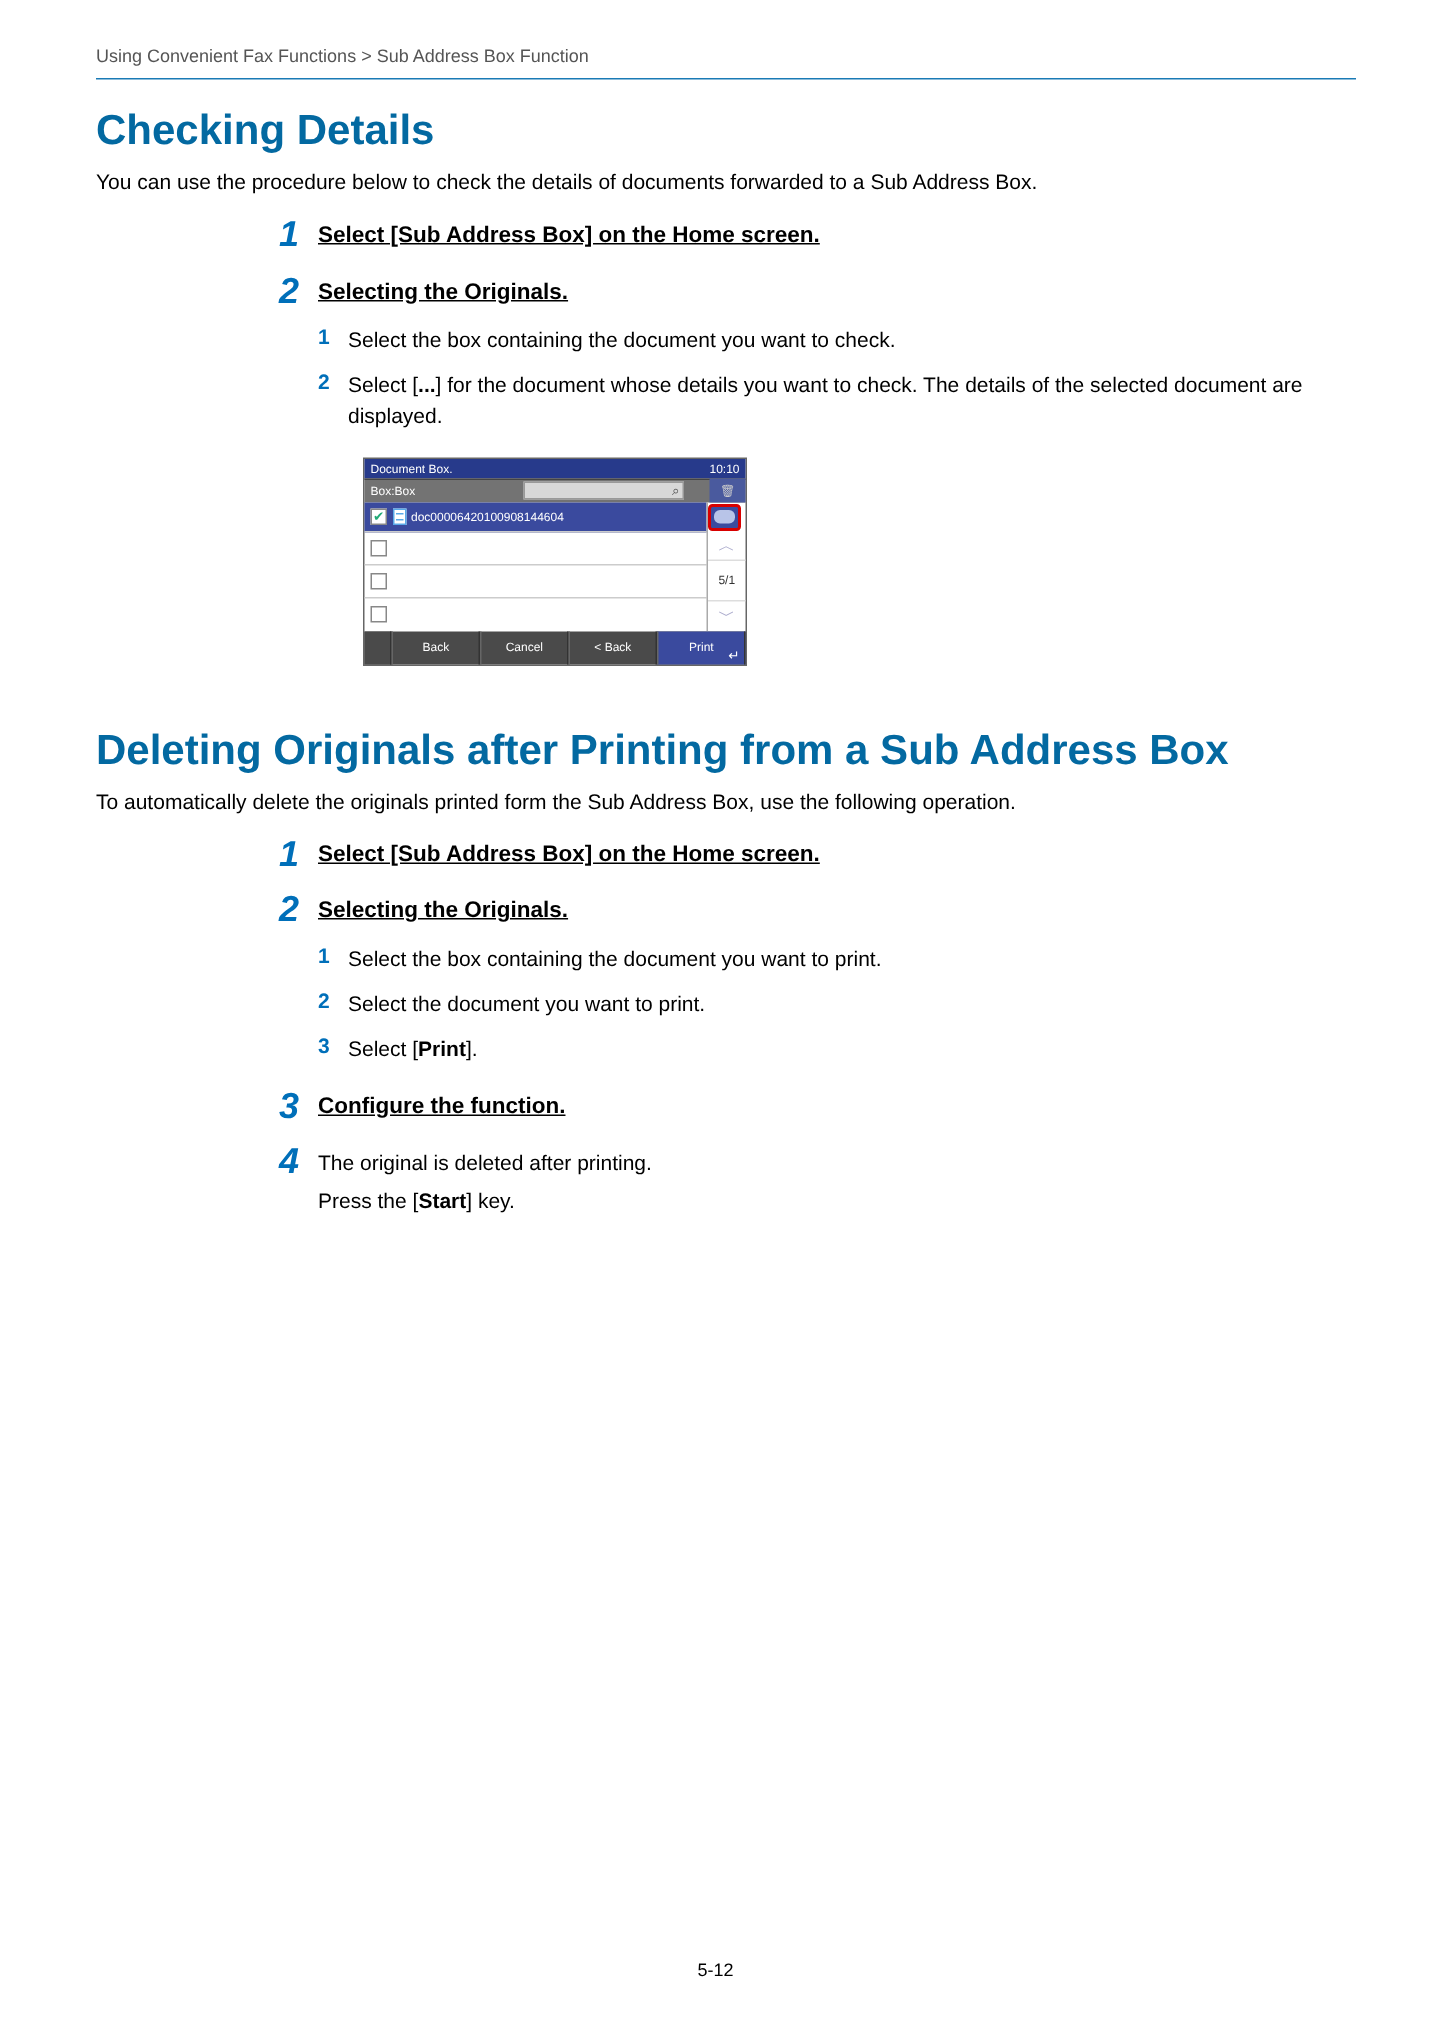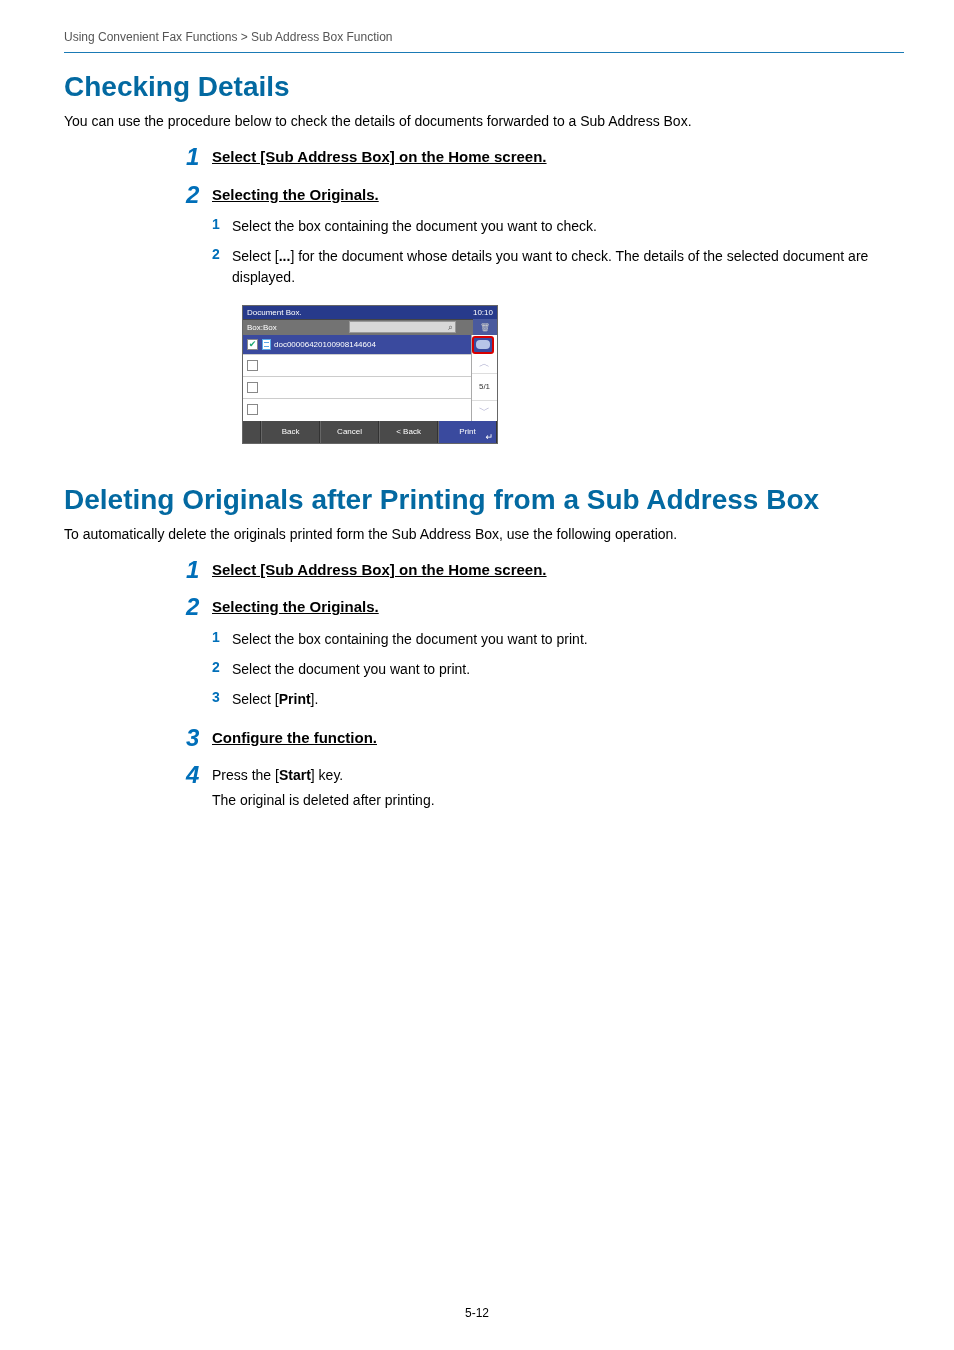--- a/index.html
+++ b/index.html
@@ -384,19 +384,19 @@
     </div>
   </div>
 
   <div class="step-block">
     <div class="step-num">3</div>
     <div class="step-title">Configure the function.</div>
   </div>
 
   <div class="step-block">
     <div class="step-num">4</div>
+    <div class="step-body">The original is deleted after printing.</div>
     <div class="step-body"><span>Press the [</span><span class="bold">Start</span><span>] key.</span></div>
-    <div class="step-body">The original is deleted after printing.</div>
   </div>
 
 </div>
 
 <div class="page-num">5-12</div>
 
 </body></html>

